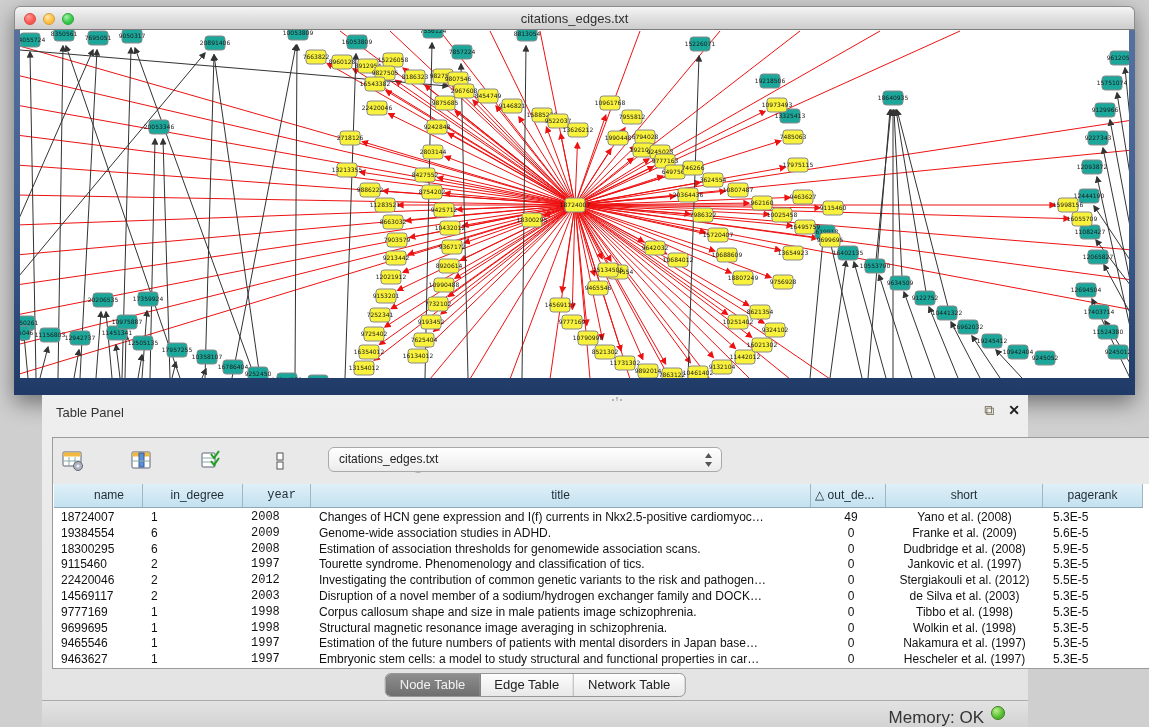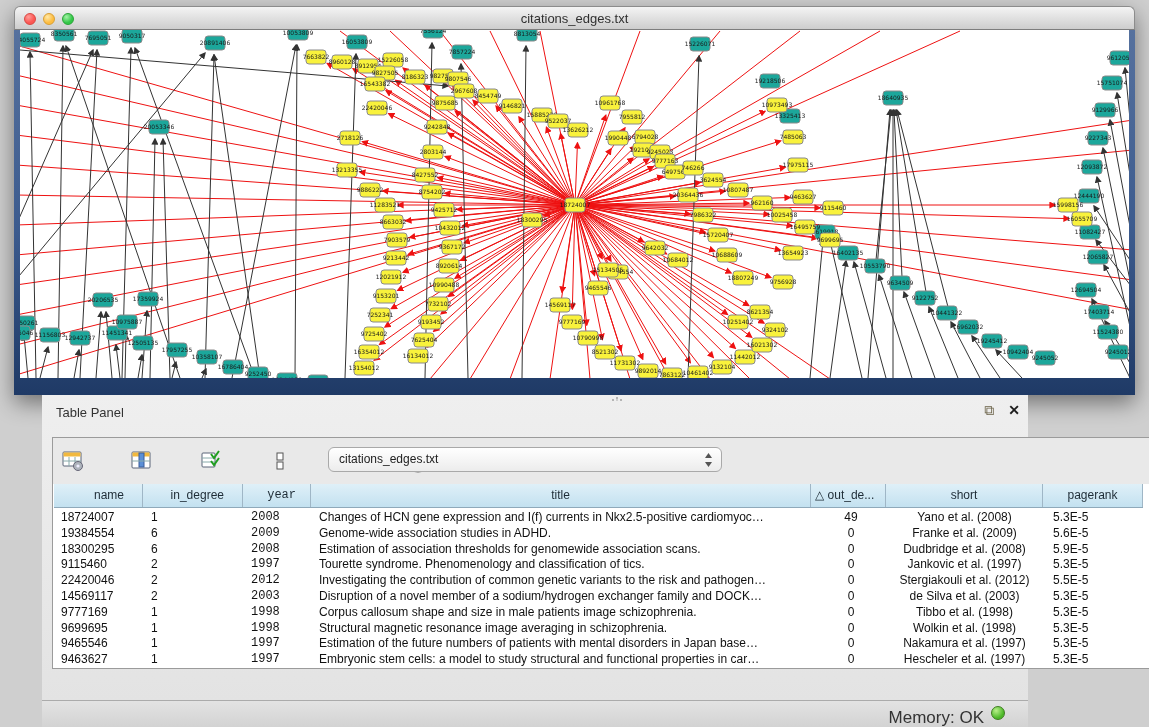--- a/index.html
+++ b/index.html
@@ -1062,18 +1062,23 @@
           <div class="td c4">0</div>
           <div class="td c5">Hescheler et al. (1997)</div>
           <div class="td c6">5.3E-5</div>
         </div>
       </div>
     <div class="vscroll">
       <div class="vthumb"></div>
     </div>
   </div>
 
+  <div class="tabs" id="tabs">
+      <div class="tab active">Node Table</div>
+      <div class="tab">Edge Table</div>
+      <div class="tab">Network Table</div>
+    </div>
 
   <div class="statusbar">
     <span class="memory">Memory: OK</span>
     <span class="memdot"></span>
   </div>
 </div>
 
 </body></html>

